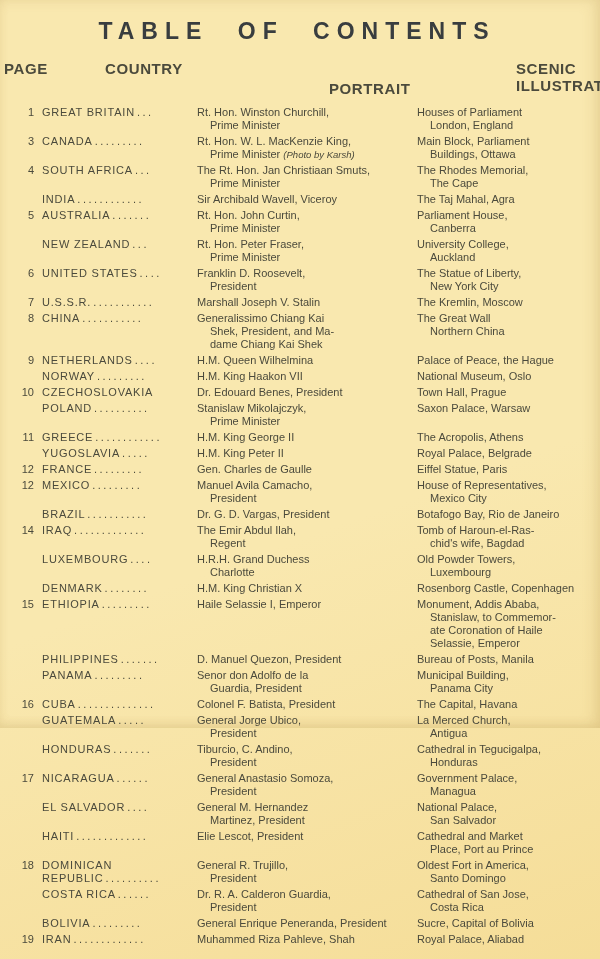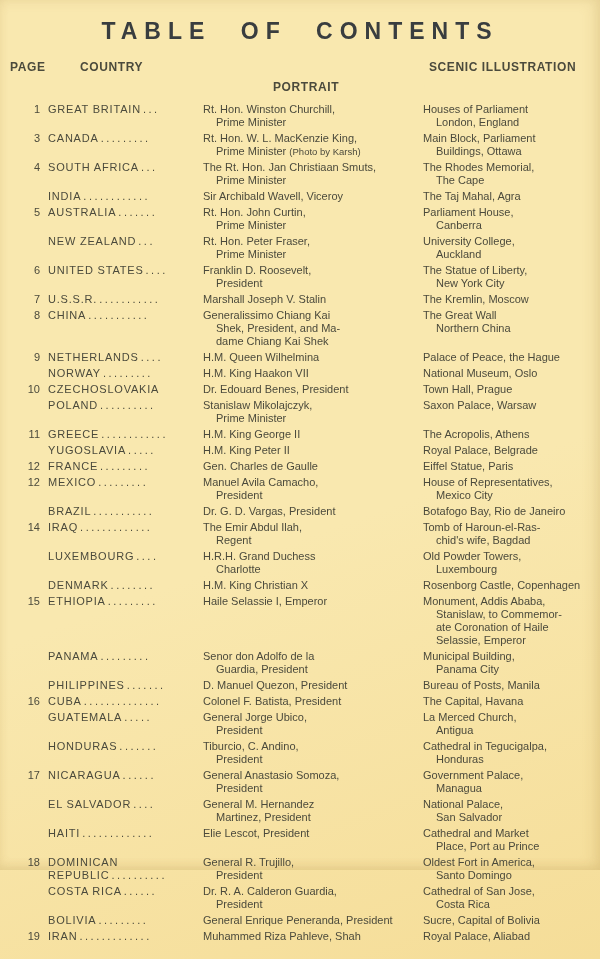--- a/index.html
+++ b/index.html
@@ -13,41 +13,42 @@
   body {
     width: 600px;
     height: 959px;
     overflow: hidden;
     background: linear-gradient(160deg, var(--bg) 0%, var(--bg) 55%, var(--bg2) 100%);
     font-family: "Liberation Sans", sans-serif;
     color: var(--ink);
   }
   .page {
     width: 600px;
-    height: 870px;
-    padding: 14px 8px 0 8px;
+    height: 728px;
+    padding: 14px 8px 0 2px;
     box-shadow: inset -6px 0 14px rgba(150,110,30,0.12), inset 0 -4px 10px rgba(150,110,30,0.10);
   }
   h1.title {
     margin: 4px 0 15px 0;
     text-align: center;
     font-size: 23px;
     font-weight: 600;
     letter-spacing: 7px;
     word-spacing: 16px;
     color: var(--title-ink);
   }
   .colhead {
     display: grid;
     grid-template-columns: 40px 155px 218px 1fr;
-    font-size: 12px;
+    font-size: 15px;
     font-weight: bold;
     letter-spacing: 0.6px;
     color: var(--ink);
     margin-bottom: 9px;
+    gap: 31px;
   }
   .colhead .h-page    { padding-left: 2px; }
   .colhead .h-country { padding-left: 32px; }
   .colhead .h-portrait{ padding-left: 70px; margin-top: 20px; }
   .colhead .h-scenic  { padding-left: 8px; }
   #rows { }
   .row {
     display: grid;
     grid-template-columns: 40px 155px 218px 1fr;
     margin-bottom: 3px;
@@ -56,21 +57,21 @@
   }
   .c-page {
     text-align: right;
     padding-right: 8px;
   }
   .c-country { letter-spacing: 0.8px; white-space: nowrap; }
   .c-country .dots { letter-spacing: 2.5px; padding-left: 2px; }
   .c-portrait div, .c-scenic div { white-space: nowrap; }
   .c-portrait .cont, .c-scenic .cont { padding-left: 13px; }
   .c-scenic { padding-left: 2px; }
-  .note { font-size: 9.5px; }
+  .note { font-style: italic; font-size: 9.5px; }
 </style>
 </head>
 <body>
 
 <div class="page">
   <h1 class="title">TABLE OF CONTENTS</h1>
 
   <div class="colhead">
     <span class="h-page">PAGE</span>
     <span class="h-country">COUNTRY</span>
@@ -387,46 +388,46 @@
           <div>Monument, Addis Ababa,</div>
           <div class="cont">Stanislaw, to Commemor-</div>
           <div class="cont">ate Coronation of Haile</div>
           <div class="cont">Selassie, Emperor</div>
         </div>
     </div>
 
     <div class="row">
       <div class="c-page"></div>
       <div class="c-country">
+          <div class="country-line">PHILIPPINES<span class="dots">.......</span></div>
+        </div>
+      <div class="c-portrait">
+          <div>D. Manuel Quezon, President</div>
+        </div>
+      <div class="c-scenic">
+          <div>Bureau of Posts, Manila</div>
+        </div>
+    </div>
+
+    <div class="row">
+      <div class="c-page"></div>
+      <div class="c-country">
           <div class="country-line">PANAMA<span class="dots">.........</span></div>
         </div>
       <div class="c-portrait">
           <div>Senor don Adolfo de la</div>
           <div class="cont">Guardia, President</div>
         </div>
       <div class="c-scenic">
           <div>Municipal Building,</div>
           <div class="cont">Panama City</div>
         </div>
     </div>
 
     <div class="row">
-      <div class="c-page"></div>
-      <div class="c-country">
-          <div class="country-line">PHILIPPINES<span class="dots">.......</span></div>
-        </div>
-      <div class="c-portrait">
-          <div>D. Manuel Quezon, President</div>
-        </div>
-      <div class="c-scenic">
-          <div>Bureau of Posts, Manila</div>
-        </div>
-    </div>
-
-    <div class="row">
       <div class="c-page">16</div>
       <div class="c-country">
           <div class="country-line">CUBA<span class="dots">..............</span></div>
         </div>
       <div class="c-portrait">
           <div>Colonel F. Batista, President</div>
         </div>
       <div class="c-scenic">
           <div>The Capital, Havana</div>
         </div>

